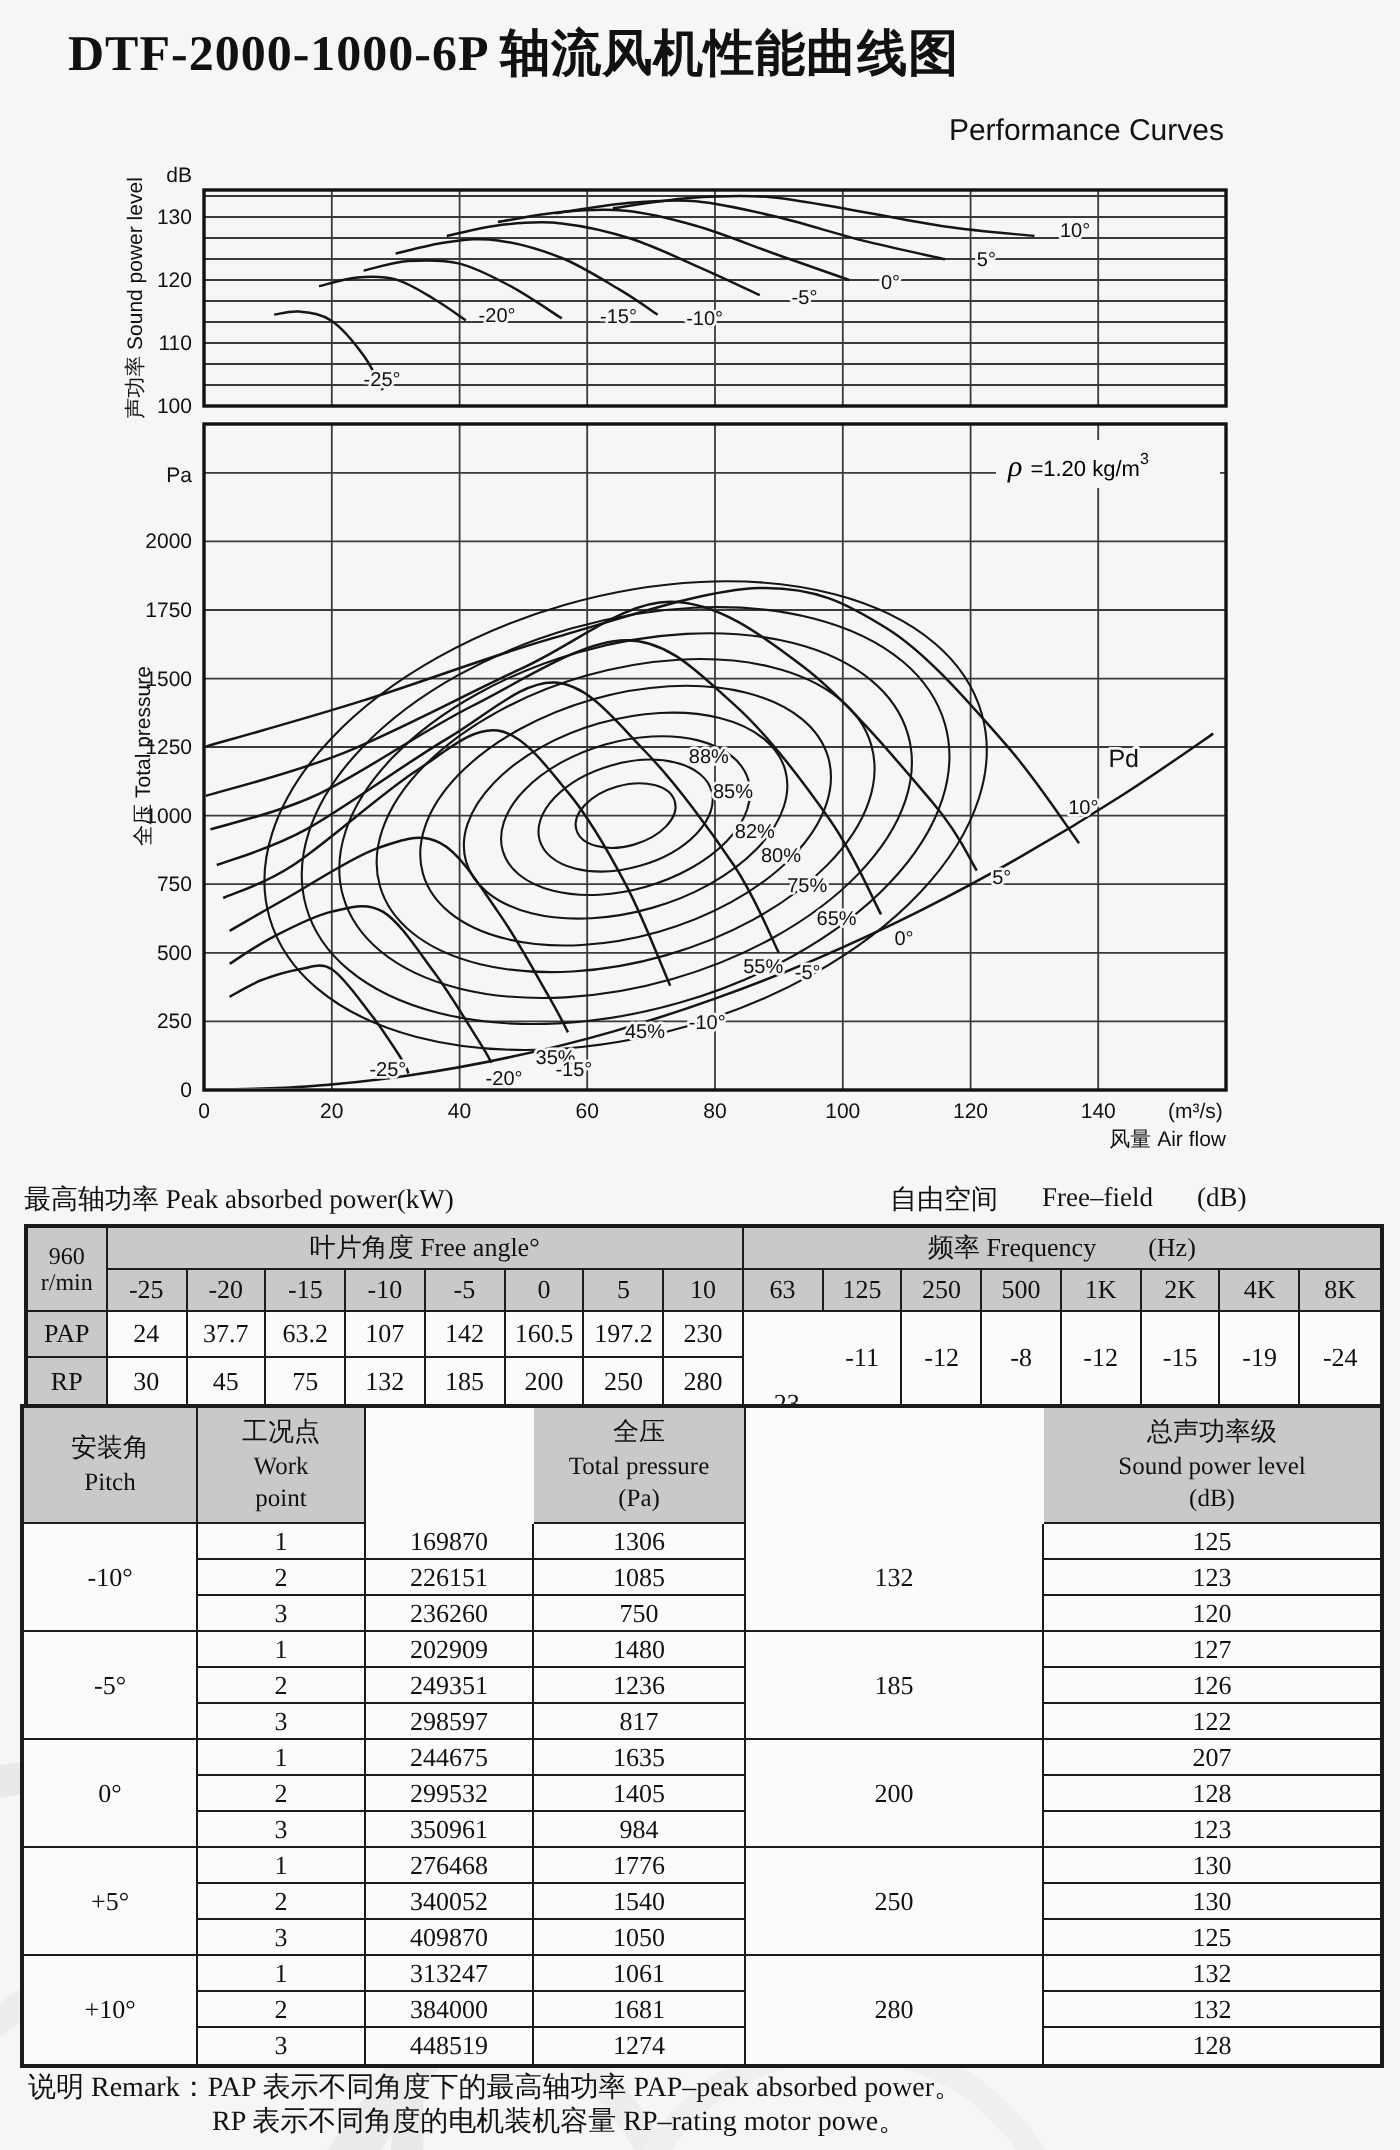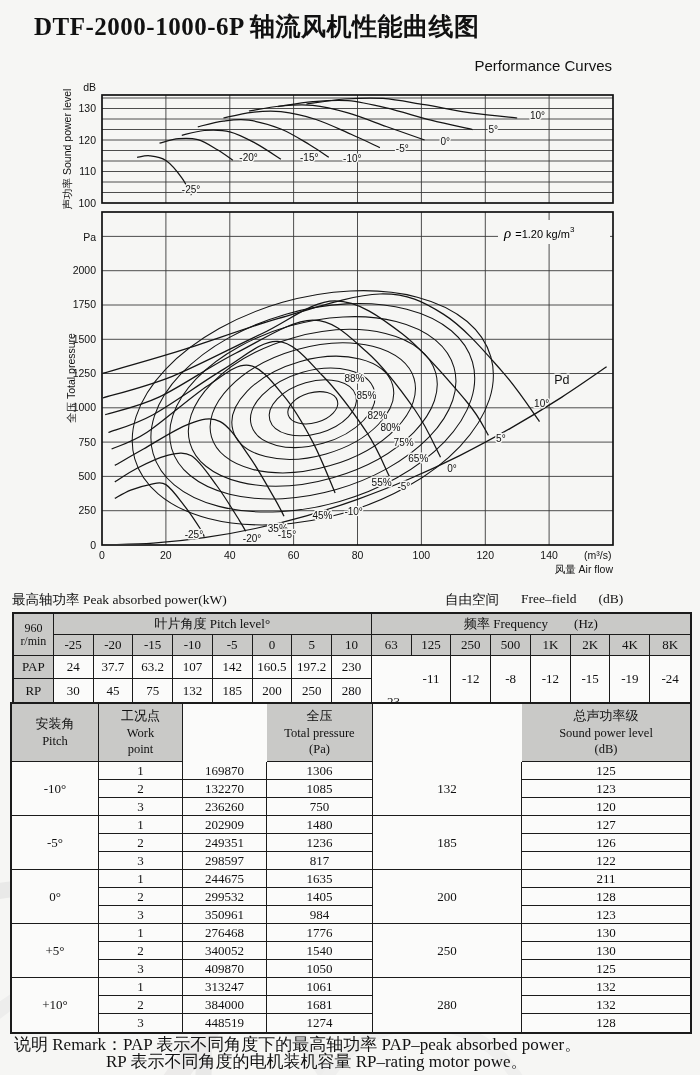--- a/index.html
+++ b/index.html
@@ -47,21 +47,21 @@
   .gray{background:#c9c9c7;}
   .no-r{border-right:none!important;}
   .no-b{border-bottom:none!important;}
 
   #perf-table{position:absolute;left:10px;top:702px;width:678px;height:328px;display:grid;
     grid-template-columns:87px 84px 84px 106px 149px 1fr;grid-template-rows:58px repeat(15,1fr);
     border:2px solid #1b1b1b;background:#fbfbfa;z-index:2;}
   .hcell{flex-direction:column;font-size:12.5px;line-height:1.3;}
   .hcell div:first-child{font-size:13px;}
 
-  #remark{position:absolute;left:14px;top:1036px;font-size:17px;line-height:17px;z-index:2;}
+  #remark{position:absolute;left:14px;top:1036px;font-size:14px;line-height:17px;z-index:2;}
   #remark .l2{padding-left:92px;}
 </style>
 </head>
 <body>
 
 <div class="wm" id="wm1"></div>
 <div class="wm" id="wm2"></div>
 <div class="wm" id="wm3"></div>
 <div class="wm" id="wm4"></div>
 
@@ -200,21 +200,21 @@
   <span>自由空间</span>
   <span>Free–field</span>
   <span>(dB)</span>
 </div>
 
 <div id="power-table">
     <div class="pcell gray col2" style="grid-area: 1 / 1 / 3 / 2;">
       <div>960</div>
       <div>r/min</div>
     </div>
-    <div class="pcell gray" style="grid-area: 1 / 2 / 2 / 10;">叶片角度 Pitch level°</div>
+    <div class="pcell gray" style="grid-area: 1 / 2 / 2 / 10;">叶片角度 Free angle°</div>
     <div class="pcell gray row no-r" style="grid-area: 1 / 10 / 2 / 18;">
       <div>频率 Frequency</div>
       <div>(Hz)</div>
     </div>
     <div class="pcell gray" style="grid-area: 2 / 2 / 3 / 3;">-25</div>
     <div class="pcell gray" style="grid-area: 2 / 3 / 3 / 4;">-20</div>
     <div class="pcell gray" style="grid-area: 2 / 4 / 3 / 5;">-15</div>
     <div class="pcell gray" style="grid-area: 2 / 5 / 3 / 6;">-10</div>
     <div class="pcell gray" style="grid-area: 2 / 6 / 3 / 7;">-5</div>
     <div class="pcell gray" style="grid-area: 2 / 7 / 3 / 8;">0</div>
@@ -275,21 +275,21 @@
       <div>Sound power level</div>
       <div>(dB)</div>
     </div>
     <div class="pcell" style="grid-area: 2 / 1 / 5 / 2;">-10°</div>
     <div class="pcell" style="grid-area: 2 / 5 / 5 / 6;">132</div>
     <div class="pcell" style="grid-area: 2 / 2 / 3 / 3;">1</div>
     <div class="pcell" style="grid-area: 2 / 3 / 3 / 4;">169870</div>
     <div class="pcell" style="grid-area: 2 / 4 / 3 / 5;">1306</div>
     <div class="pcell no-r" style="grid-area: 2 / 6 / 3 / 7;">125</div>
     <div class="pcell" style="grid-area: 3 / 2 / 4 / 3;">2</div>
-    <div class="pcell" style="grid-area: 3 / 3 / 4 / 4;">132270</div>
+    <div class="pcell" style="grid-area: 3 / 3 / 4 / 4;">226151</div>
     <div class="pcell" style="grid-area: 3 / 4 / 4 / 5;">1085</div>
     <div class="pcell no-r" style="grid-area: 3 / 6 / 4 / 7;">123</div>
     <div class="pcell" style="grid-area: 4 / 2 / 5 / 3;">3</div>
     <div class="pcell" style="grid-area: 4 / 3 / 5 / 4;">236260</div>
     <div class="pcell" style="grid-area: 4 / 4 / 5 / 5;">750</div>
     <div class="pcell no-r" style="grid-area: 4 / 6 / 5 / 7;">120</div>
     <div class="pcell" style="grid-area: 5 / 1 / 8 / 2;">-5°</div>
     <div class="pcell" style="grid-area: 5 / 5 / 8 / 6;">185</div>
     <div class="pcell" style="grid-area: 5 / 2 / 6 / 3;">1</div>
     <div class="pcell" style="grid-area: 5 / 3 / 6 / 4;">202909</div>
@@ -301,21 +301,21 @@
     <div class="pcell no-r" style="grid-area: 6 / 6 / 7 / 7;">126</div>
     <div class="pcell" style="grid-area: 7 / 2 / 8 / 3;">3</div>
     <div class="pcell" style="grid-area: 7 / 3 / 8 / 4;">298597</div>
     <div class="pcell" style="grid-area: 7 / 4 / 8 / 5;">817</div>
     <div class="pcell no-r" style="grid-area: 7 / 6 / 8 / 7;">122</div>
     <div class="pcell" style="grid-area: 8 / 1 / 11 / 2;">0°</div>
     <div class="pcell" style="grid-area: 8 / 5 / 11 / 6;">200</div>
     <div class="pcell" style="grid-area: 8 / 2 / 9 / 3;">1</div>
     <div class="pcell" style="grid-area: 8 / 3 / 9 / 4;">244675</div>
     <div class="pcell" style="grid-area: 8 / 4 / 9 / 5;">1635</div>
-    <div class="pcell no-r" style="grid-area: 8 / 6 / 9 / 7;">211</div>
+    <div class="pcell no-r" style="grid-area: 8 / 6 / 9 / 7;">207</div>
     <div class="pcell" style="grid-area: 9 / 2 / 10 / 3;">2</div>
     <div class="pcell" style="grid-area: 9 / 3 / 10 / 4;">299532</div>
     <div class="pcell" style="grid-area: 9 / 4 / 10 / 5;">1405</div>
     <div class="pcell no-r" style="grid-area: 9 / 6 / 10 / 7;">128</div>
     <div class="pcell" style="grid-area: 10 / 2 / 11 / 3;">3</div>
     <div class="pcell" style="grid-area: 10 / 3 / 11 / 4;">350961</div>
     <div class="pcell" style="grid-area: 10 / 4 / 11 / 5;">984</div>
     <div class="pcell no-r" style="grid-area: 10 / 6 / 11 / 7;">123</div>
     <div class="pcell" style="grid-area: 11 / 1 / 14 / 2;">+5°</div>
     <div class="pcell" style="grid-area: 11 / 5 / 14 / 6;">250</div>

